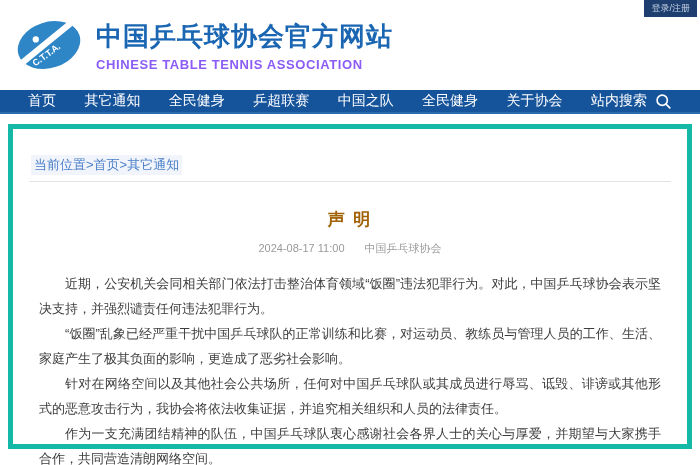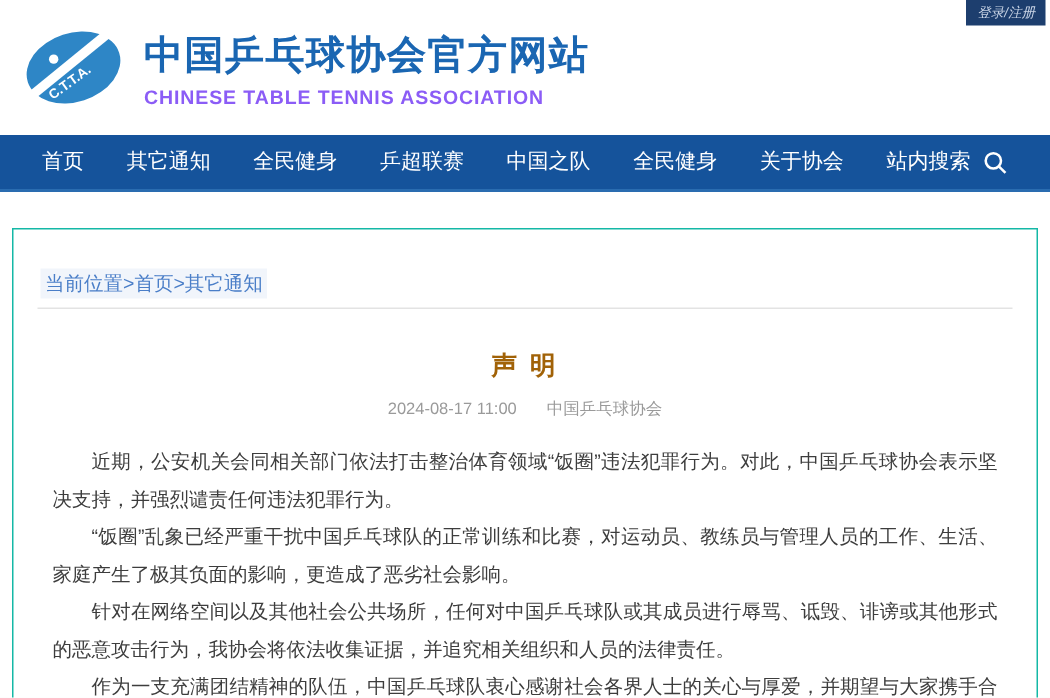--- a/index.html
+++ b/index.html
@@ -2,38 +2,38 @@
 <html><head>
 <meta charset="utf-8">
 <style>
   * { margin:0; padding:0; box-sizing:border-box; }
   html,body { width:700px; height:465px; overflow:hidden; background:#fbfbfb;
     font-family:"Liberation Sans","DejaVu Sans",sans-serif; }
   .page { position:relative; width:700px; height:465px; background:#fff; }
 
   
   .login-badge { position:absolute; top:0; right:3px; background:#1d3e6e; color:#c9d4e6;
-    font-size:9px; padding:2px 7px; cursor:pointer;font-style:italic; }
+    font-size:9px; padding:2px 7px; cursor:pointer; }
 
   
   .header { height:90px; background:#fff; display:flex; align-items:center; padding-left:14px; }
   .logo { width:70px; height:64px; flex:0 0 auto; }
   .header-text { margin-left:12px; }
   .site-title { font-size:26px; font-weight:bold; color:#1a66b2; letter-spacing:1px; }
   .site-subtitle { font-size:13px; font-weight:bold; color:#8b5cf6; letter-spacing:0.6px; margin-top:3px; }
 
   
-  .nav { height:38px; background:#15539b; display:flex; align-items:center;
+  .nav { height:24px; background:#15539b; display:flex; align-items:center;
     justify-content:space-between; padding:0 28px; border-bottom:2px solid #2a6cb0; }
   .nav-item { color:#fff; font-size:14px; cursor:pointer; white-space:nowrap; }
   .nav-search { display:flex; align-items:center; gap:8px; color:#fff; font-size:14px; cursor:pointer; }
   .search-icon svg { display:block; }
 
   
-  .content-panel { margin:24px 8px 0; background:#fff; border:1px solid #14b8a6;
+  .content-panel { margin:10px 8px 0; background:#fff; border:5px solid #14b8a6;
     height:325px; position:relative; }
   .breadcrumb { display:inline-block; margin:26px 0 0 18px; font-size:13px; color:#4a7ec8;
     background:rgba(120,160,220,0.10); padding:1px 3px; cursor:pointer; }
   .divider { border-bottom:1px solid #e3e3e3; margin:6px 16px 0; }
 
   .article-title { text-align:center; font-size:17px; font-weight:bold; color:#a16207;
     margin-top:26px; letter-spacing:2px; }
   .article-meta { text-align:center; font-size:11px; color:#9a9a9a; margin-top:10px; }
   .article-meta .meta-date { margin-right:20px; }
 

